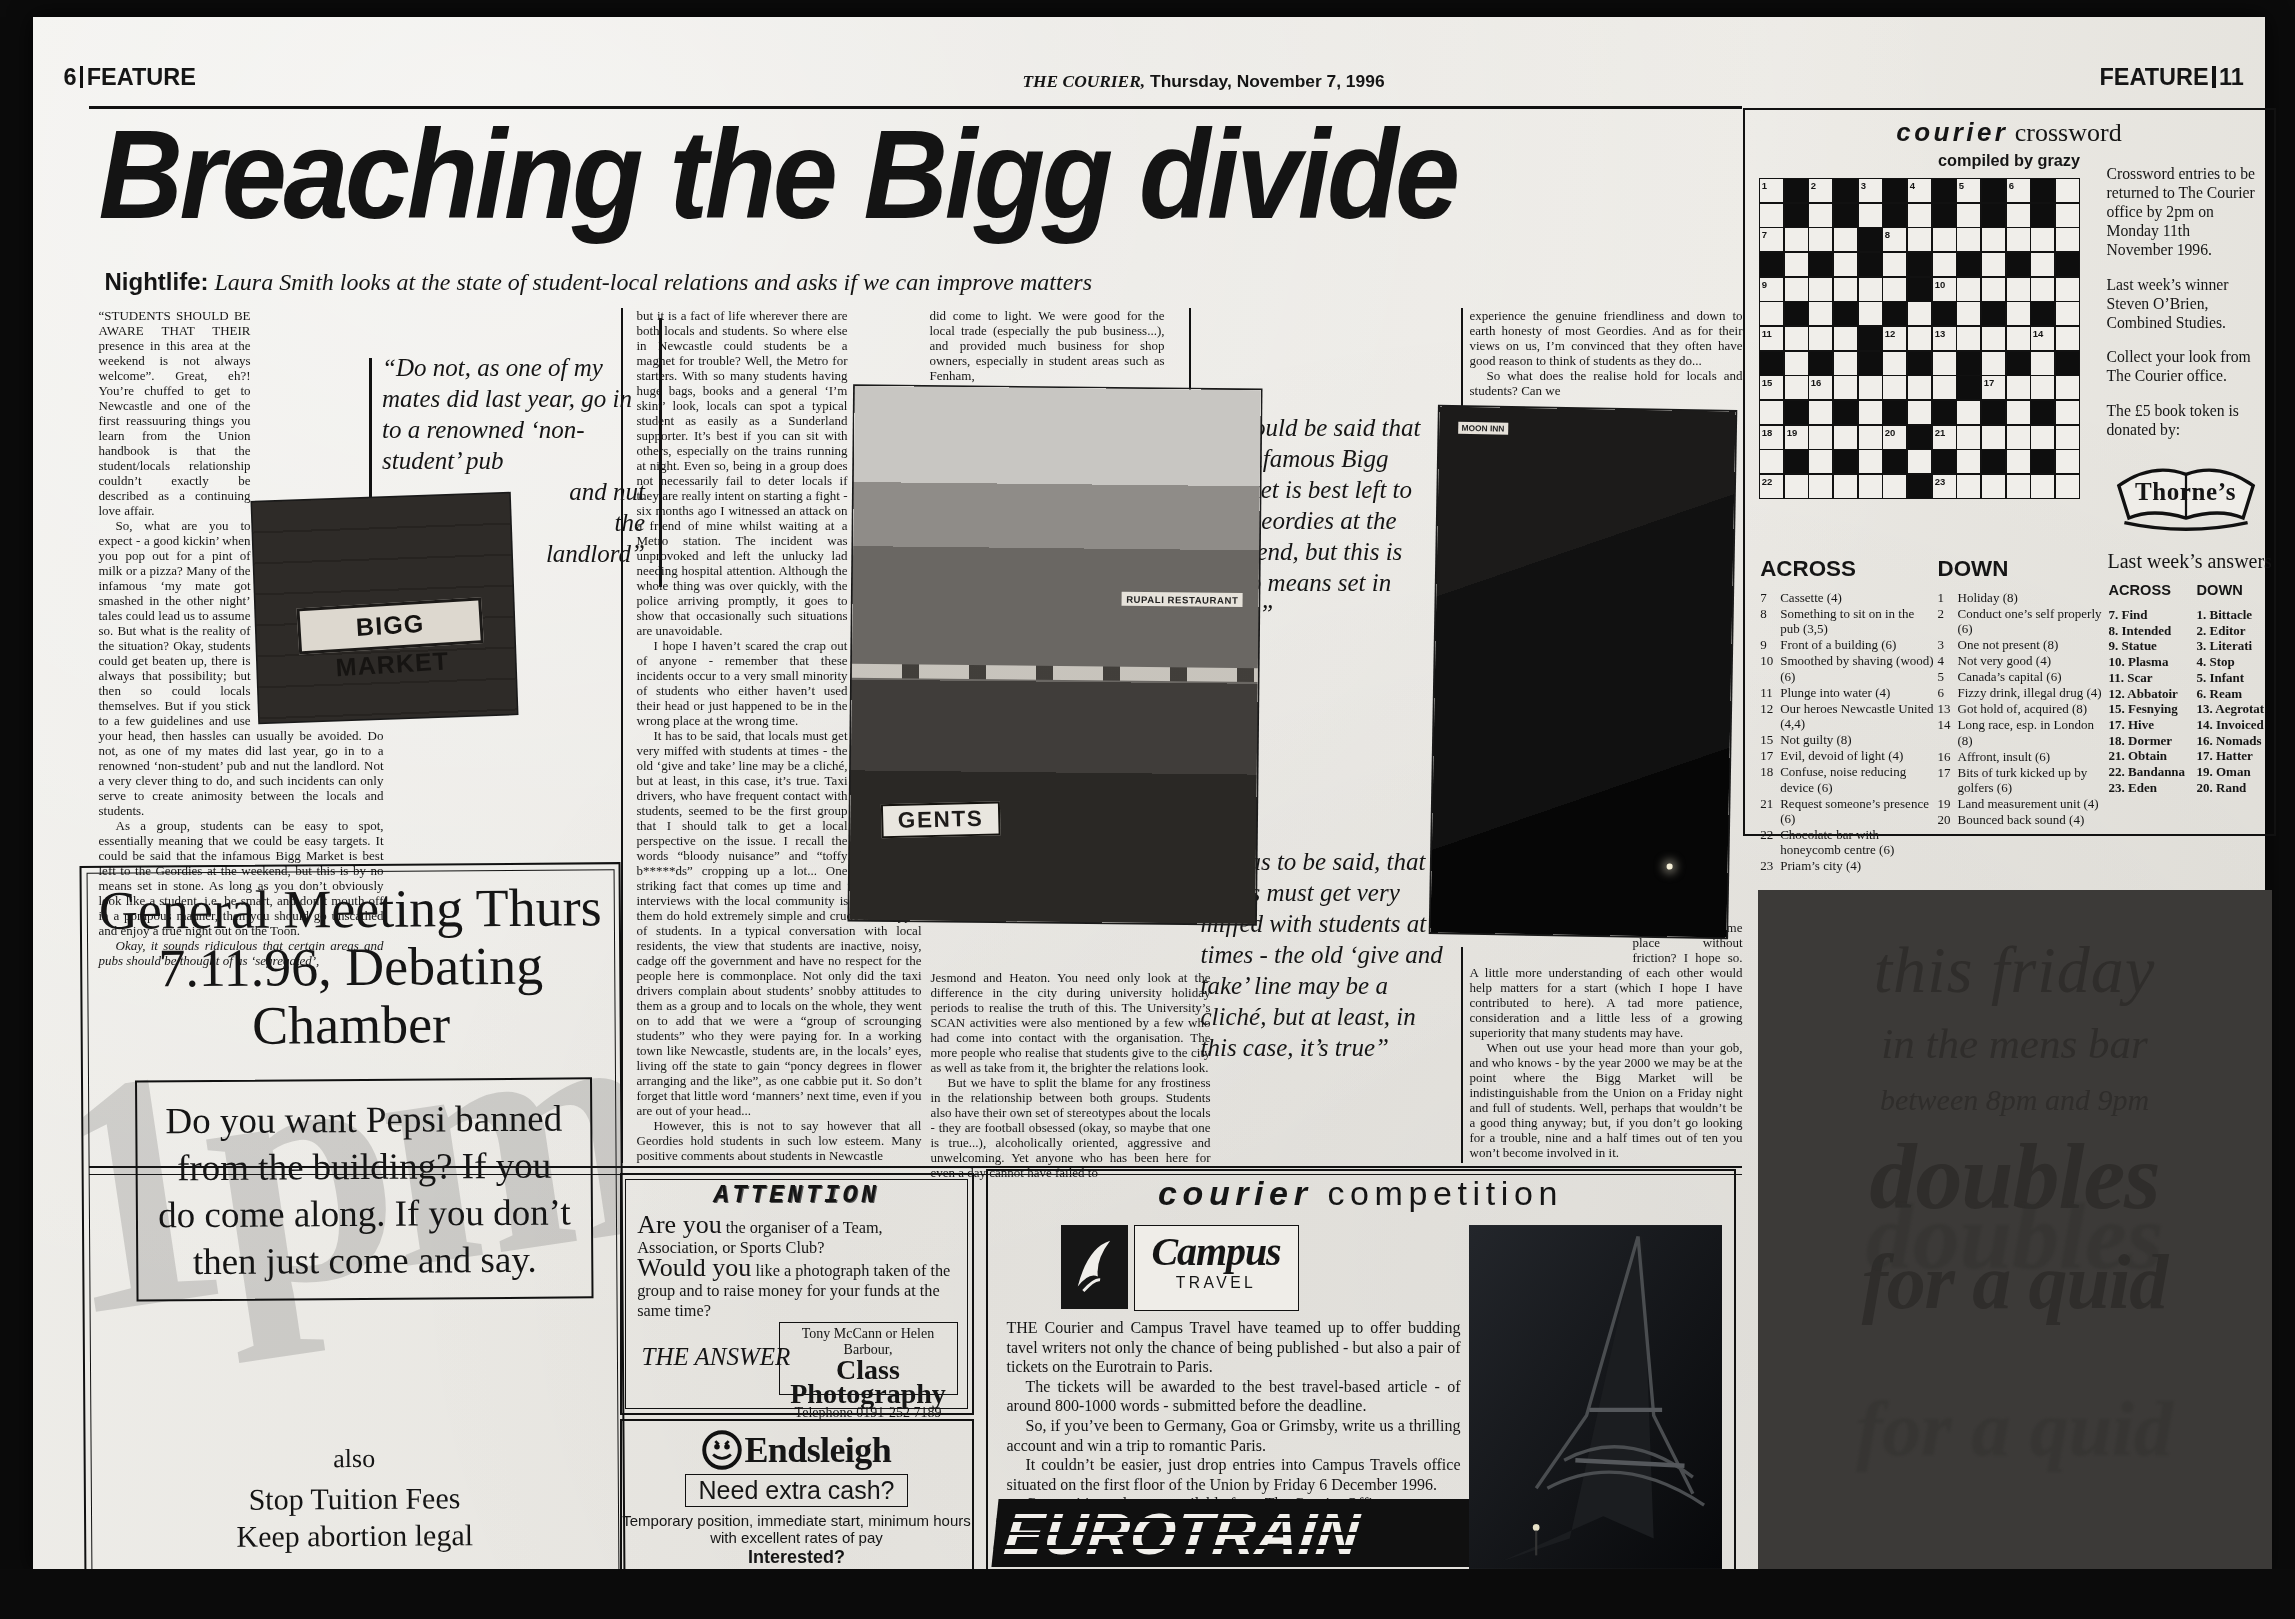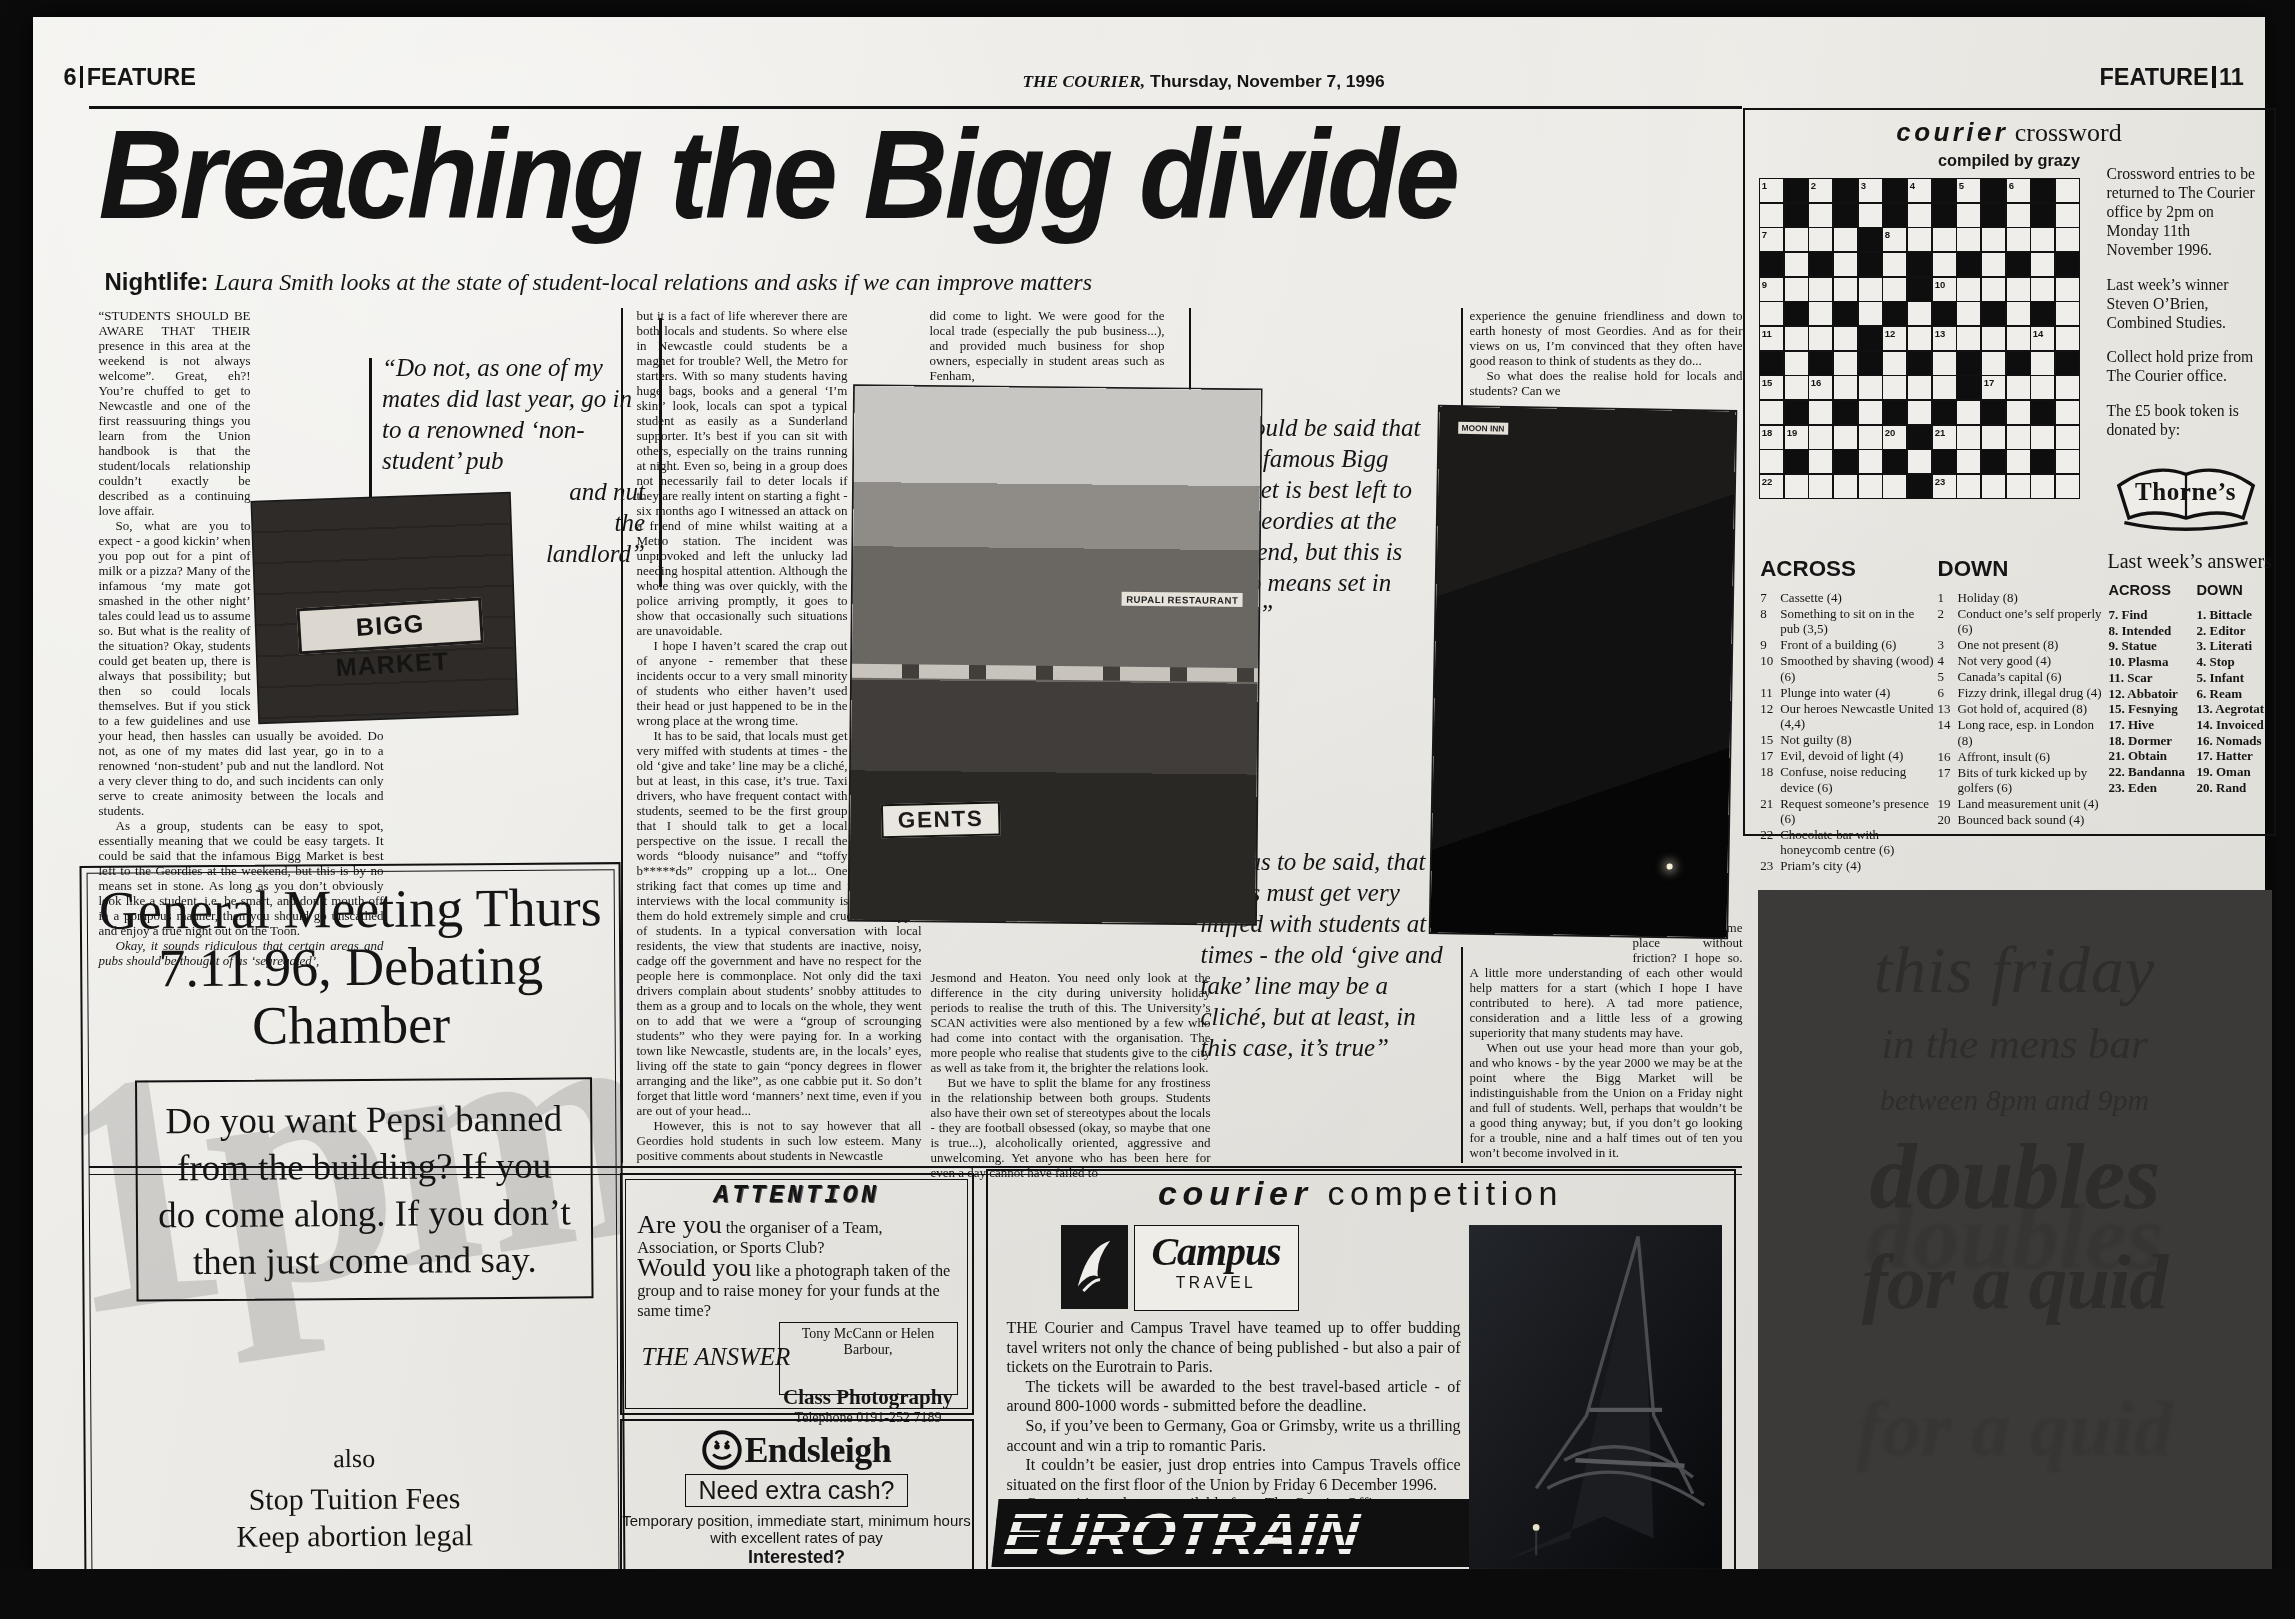--- a/index.html
+++ b/index.html
@@ -108,21 +108,21 @@
   #att{left:587px;top:1156px;width:350px;height:238px;border:2.2px solid #111;}
   #att .inner-frame{position:absolute;left:3.9px;top:3.9px;right:3.9px;bottom:3.9px;border:1.1px solid #111;}
   #att-head{position:absolute;left:0;top:5.6px;width:100%;text-align:center;
      font-family:Liberation Mono, monospace;font-weight:bold;font-style:italic;font-size:25px;letter-spacing:3.4px;
      text-shadow:1.1px 1.1px 0 #555;}
   #att-body{position:absolute;left:15.7px;top:40px;width:317px;font-size:16.3px;line-height:20px;}
   #att-body .big{font-size:26px;}
   #att-answer{position:absolute;left:20px;top:168px;font-style:italic;font-size:25px;}
   #att-cardbox{position:absolute;left:157px;top:147px;width:177px;height:71px;border:1.7px solid #111;text-align:center;}
   #att-cardbox .l1{font-size:14px;margin-top:3.4px;}
-  #att-cardbox .l2{font-weight:bold;font-size:21px;line-height:23.5px;margin-top:28px;}
+  #att-cardbox .l2{font-weight:bold;font-size:28px;line-height:23.5px;}
   #att-cardbox .l3{font-size:14px;}
   
   #end{left:587px;top:1402px;width:350px;height:161px;border:2.2px solid #111;text-align:center;
        font-family:"Liberation Sans",sans-serif;}
   #end-brandrow{margin-top:7.8px;}
   #end-brand{display:inline-block;vertical-align:middle;font-family:"Liberation Serif",serif;
       font-weight:bold;font-size:36px;letter-spacing:-0.6px;}
   #end-cash{display:inline-block;border:1.7px solid #111;font-weight:normal;font-size:25px;padding:1.1px 12.3px;margin-top:3.4px;}
   #end-body{font-size:15px;line-height:17px;margin-top:4.5px;}
   #end-int{font-weight:bold;font-size:18px;margin-top:1.1px;}
@@ -486,21 +486,21 @@
           <div class="xc" style="left: 197px; top: 296px;"></div>
           <div class="xc" style="left: 222px; top: 296px;"></div>
           <div class="xc" style="left: 247px; top: 296px;"></div>
           <div class="xc" style="left: 271px; top: 296px;"></div>
           <div class="xc" style="left: 296px; top: 296px;"></div>
         </div>
       <div id="xintro">
         <div>
             <p>Crossword entries to be returned to The Courier office by 2pm on Monday 11th November 1996.</p>
             <p>Last week’s winner Steven O’Brien, Combined Studies.</p>
-            <p>Collect hold prize from The Courier office.</p>
+            <p>Collect your look from The Courier office.</p>
             <p>The £5 book token is donated by:</p>
           </div>
       </div>
       <div id="thornes">
         <svg width="146" height="84" viewBox="0 0 260 150">
           <path d="M10 60 Q70 18 130 40 Q190 18 250 60 L232 118 Q190 100 130 118 Q70 100 28 118 Z" fill="#efede8" stroke="#111" stroke-width="6"></path>
           <path d="M130 40 L130 118" stroke="#111" stroke-width="4"></path>
           <path d="M20 126 Q130 150 240 126" fill="none" stroke="#111" stroke-width="6"></path>
         </svg>
         <div class="tname">Thorne’s</div>

